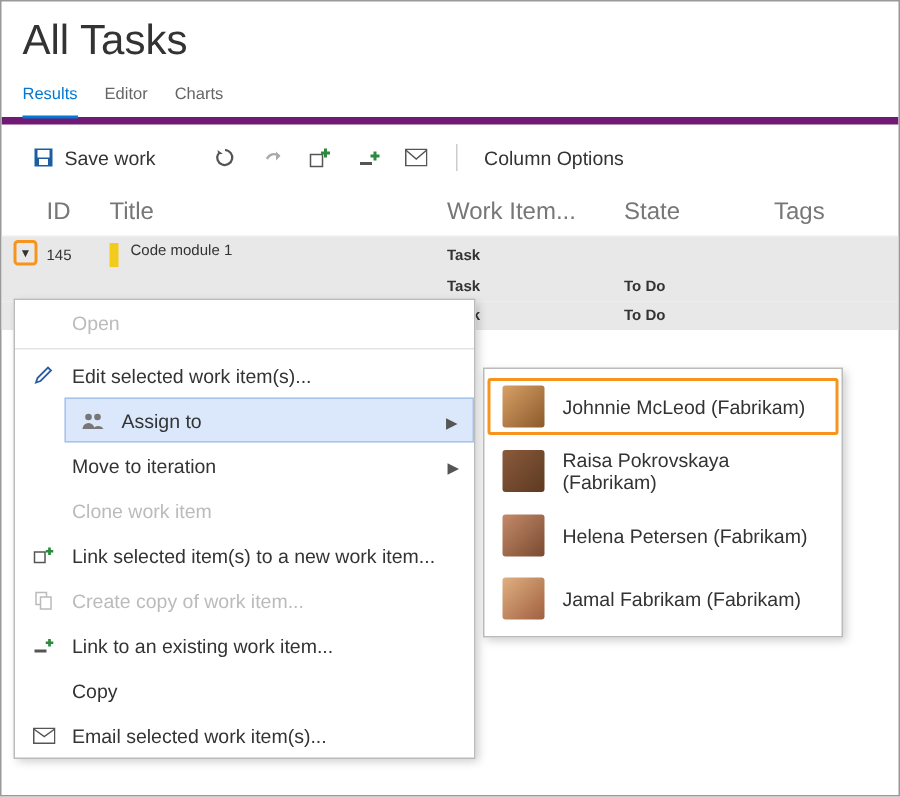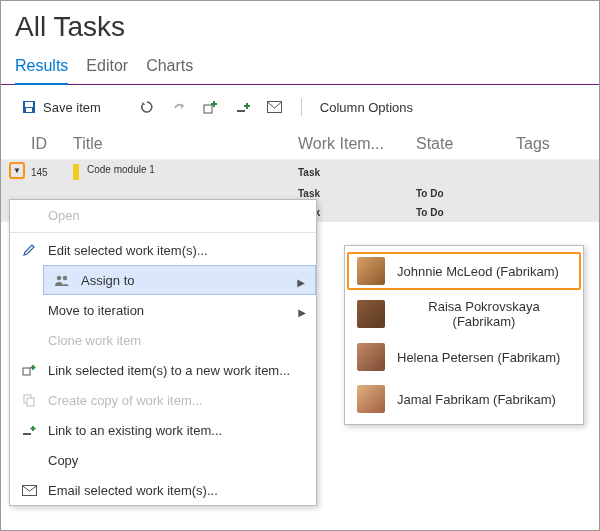--- a/index.html
+++ b/index.html
@@ -1,18 +1,18 @@
 <!DOCTYPE html>
 <html><head>
 <meta charset="utf-8">
 <style>
 * { box-sizing: border-box; margin: 0; padding: 0; }
 body { font-family: "Segoe UI", Arial, sans-serif; font-size: 13px; color: #333; background: #fff; width: 600px; height: 531px; overflow: hidden; border: 1px solid #999; position: relative; }
 .page-title { font-size: 28px; font-weight: 300; color: #333; padding: 10px 14px 8px; }
-.tabs { border-bottom: 1px solid #701a75; padding: 0 14px; display: flex; gap: 18px; font-size: 16px; }
+.tabs { border-bottom: 5px solid #701a75; padding: 0 14px; display: flex; gap: 18px; font-size: 11px; }
 .tab { padding: 6px 0 8px; cursor: pointer; color: #666; }
 .tab.active { color: #0078d4; border-bottom: 2px solid #0078d4; margin-bottom: -1px; }
 .toolbar { display: flex; align-items: center; gap: 4px; padding: 10px 14px; }
 .tb-btn { display: inline-flex; align-items: center; gap: 6px; padding: 4px 6px; cursor: pointer; }
 .tb-icon { width: 16px; height: 16px; display: inline-flex; align-items: center; justify-content: center; color: #444; }
 .tb-sep { width: 1px; height: 18px; background: #ccc; margin: 0 8px; }
 .grid-header { display: flex; padding: 6px 0 6px 30px; color: #777; font-size: 16px; border-bottom: 1px solid #eee; }
 .col-id { width: 42px; }
 .col-title { width: 225px; }
 .col-wit { width: 118px; }
@@ -27,21 +27,21 @@
 .row .col-wit { font-weight: 600; color: #333; }
 .row .col-state { font-weight: 600; color: #333; }
 .drop-marker { position: absolute; left: 8px; top: 2px; width: 16px; height: 17px; border: 2px solid #f7941e; border-radius: 3px; display: flex; align-items: center; justify-content: center; color: #333; font-size: 8px; cursor: pointer; }
 .context-menu { position: absolute; left: 8px; top: 198px; width: 308px; background: #fff; border: 1px solid #bbb; box-shadow: 2px 2px 6px rgba(0,0,0,0.2); font-size: 13px; }
 .cm-item { display: flex; align-items: flex-end; gap: 10px; padding: 7px 10px 7px 10px; cursor: pointer; position: relative; }
 .cm-item.highlight { background: #dbe8fb; border: 1px solid #a6c4ea; padding: 6px 9px; margin-left: 33px; }
 .cm-item.disabled { color: #bbb; cursor: default; }
 .cm-icon { width: 18px; height: 16px; display: inline-flex; align-items: center; justify-content: center; color: #555; flex-shrink: 0; }
 .cm-item .arrow { position: absolute; right: 10px; color: #555; font-size: 10px; }
 .cm-sep { height: 1px; background: #e3e3e3; margin: 2px 0; }
-.submenu { position: absolute; left: 343px; top: 244px; width: 240px; background: #fff; border: 1px solid #bbb; box-shadow: 2px 2px 6px rgba(0,0,0,0.2); padding: 4px 0; text-align: center; }
+.submenu { position: absolute; left: 321px; top: 244px; width: 240px; background: #fff; border: 1px solid #bbb; box-shadow: 2px 2px 6px rgba(0,0,0,0.2); padding: 4px 0; }
 .sub-item { display: flex; align-items: center; gap: 12px; padding: 7px 12px; cursor: pointer; }
 .sub-item.highlight { outline: 2px solid #f7941e; outline-offset: -4px; border-radius: 4px; }
 .sub-item .avatar { width: 28px; height: 28px; border-radius: 2px; flex-shrink: 0; }
 .av0 { background: linear-gradient(135deg,#d9a066,#8b5a2b); }
 .av1 { background: linear-gradient(135deg,#8b5a3b,#5c3a21); }
 .av2 { background: linear-gradient(135deg,#c48a6a,#7a4a30); }
 .av3 { background: linear-gradient(135deg,#e0b080,#a06040); }
 svg { display: block; }
 </style>
 </head>
@@ -57,21 +57,21 @@
 
 <div class="toolbar">
   <div class="tb-btn">
     <span class="tb-icon">
       <svg width="14" height="14" viewBox="0 0 14 14">
           <rect x="1" y="1" width="12" height="12" fill="#1b5ea3"></rect>
           <rect x="3" y="2" width="8" height="5" fill="#fff"></rect>
           <rect x="4" y="8" width="6" height="4" fill="#fff"></rect>
         </svg>
     </span>
-    <span>Save item</span>
+    <span>Save work</span>
   </div>
   <div style="width:18px"></div>
   <div class="tb-btn">
     <span class="tb-icon">
       <svg width="14" height="14" viewBox="0 0 14 14">
           <path d="M7 2 A5 5 0 1 1 2.5 4.5" fill="none" stroke="#555" stroke-width="1.5"></path>
           <path d="M2 2 L2.5 5 L5.5 4.5 Z" fill="#555"></path>
         </svg>
     </span>
   </div>

